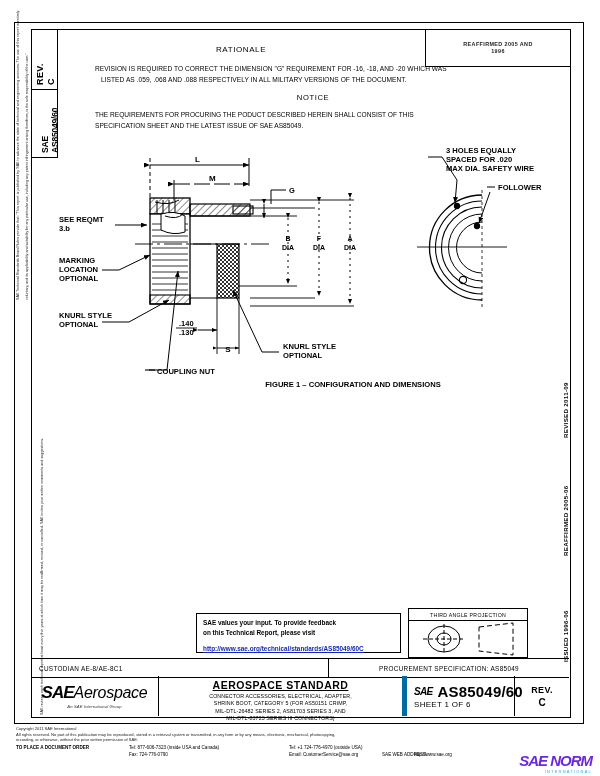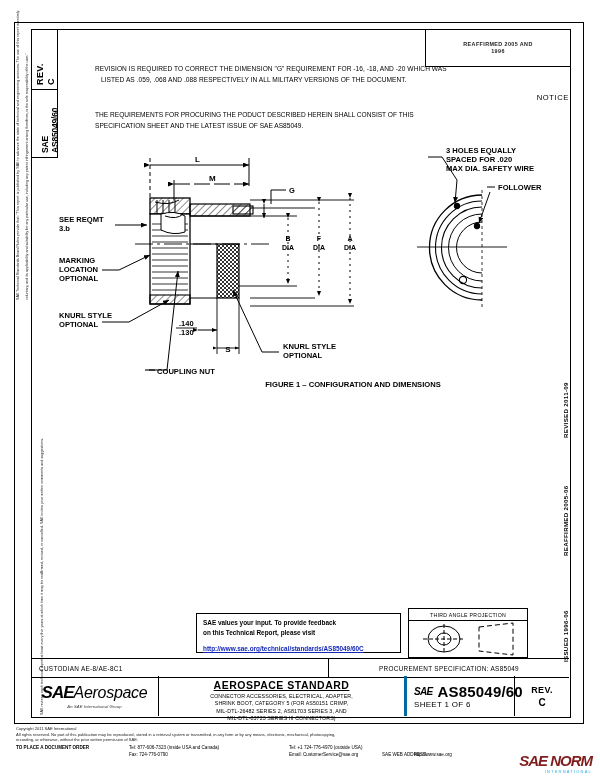--- a/index.html
+++ b/index.html
@@ -27,21 +27,21 @@
 
   
   .rev-stamp{position:absolute;font-size:6.2px;font-weight:bold;letter-spacing:.3px;
       transform:rotate(-90deg);transform-origin:0 0;white-space:nowrap;}
   .stamp-box{position:absolute;left:425px;top:29px;width:144px;height:37px;border-left:1px solid #000;border-bottom:1px solid #000;
       display:flex;flex-direction:column;align-items:center;justify-content:center;}
   .stamp-box div{font-size:5.4px;font-weight:bold;letter-spacing:.4px;color:#222;line-height:7px;}
 
   .rationale-title{position:absolute;left:57px;top:45px;width:368px;text-align:center;font-size:8px;letter-spacing:.6px;}
   .rationale-body{position:absolute;left:95px;top:64px;width:400px;font-size:6.6px;line-height:10.5px;letter-spacing:.05px;}
-  .notice-title{position:absolute;left:57px;top:93px;width:512px;text-align:right;font-size:7.6px;letter-spacing:.6px;}
+  .notice-title{position:absolute;left:57px;top:93px;width:512px;text-align:center;font-size:7.6px;letter-spacing:.6px;}
   .notice-body{position:absolute;left:95px;top:110px;width:400px;font-size:6.6px;line-height:10.5px;}
 
   
   .draw{position:absolute;left:57px;top:140px;width:512px;height:262px;}
   .draw svg{display:block;}
 
   
   .feedback{position:absolute;left:196px;top:613px;width:205px;height:40px;border:1.4px solid #000;
       padding:4px 6px;box-sizing:border-box;}
   .feedback div{font-size:6.4px;font-weight:bold;line-height:9.6px;}
@@ -54,21 +54,21 @@
   .cust-row{position:absolute;left:31px;top:658px;width:538px;height:18px;border-top:1px solid #000;border-bottom:1px solid #000;}
   .cust-row .c1{position:absolute;left:0;top:0;width:298px;height:100%;border-right:1px solid #000;
       display:flex;align-items:center;padding-left:8px;box-sizing:border-box;font-size:6.4px;letter-spacing:.3px;}
   .cust-row .c2{position:absolute;left:298px;top:0;width:240px;height:100%;
       display:flex;align-items:center;justify-content:center;font-size:6.4px;letter-spacing:.3px;}
 
   .title-row{position:absolute;left:31px;top:676px;width:444px;height:40px;}
   .tb{position:absolute;top:0;height:40px;box-sizing:border-box;}
   .tb-logo{left:0;width:128px;border-right:1px solid #000;display:flex;flex-direction:column;
       align-items:center;justify-content:center;}
-  .tb-mid{left:128px;width:248px;border-right:3px solid #0369a1;padding-top:3px;box-sizing:border-box;text-align:center;}
+  .tb-mid{left:128px;width:248px;border-right:5px solid #0369a1;padding-top:3px;box-sizing:border-box;text-align:center;}
   .tb-num{left:376px;width:108px;border-right:1px solid #000;display:flex;flex-direction:column;
       justify-content:center;padding-left:7px;box-sizing:border-box;}
   .tb-rev{left:484px;width:54px;display:flex;flex-direction:column;align-items:center;justify-content:center;}
 
   .as-title{font-size:10.5px;font-weight:bold;letter-spacing:.5px;text-decoration:underline;}
   .as-desc{font-size:5.3px;line-height:7.4px;letter-spacing:.1px;margin-top:2px;}
 
   .sae-word{font-family:"Liberation Sans",sans-serif;font-weight:bold;font-size:17px;font-style:italic;letter-spacing:-1px;}
   .aero-word{font-size:16px;font-style:italic;letter-spacing:-.3px;}
   .sae-sub{font-size:4.2px;font-style:italic;color:#333;margin-top:1px;letter-spacing:.1px;}
@@ -84,21 +84,21 @@
   .cpy{font-size:4.1px;line-height:5.6px;color:#222;}
   .order-grid{position:relative;margin-top:1px;font-size:4.6px;line-height:7px;}
   .og-a{position:absolute;left:0;top:0;font-weight:bold;}
   .og-b{position:absolute;left:113px;top:0;}
   .og-c{position:absolute;left:113px;top:7px;}
   .og-d{position:absolute;left:273px;top:0;}
   .og-e{position:absolute;left:273px;top:7px;}
   .og-f{position:absolute;left:366px;top:7px;}
 
   .wm{position:absolute;right:8px;bottom:2px;text-align:right;}
-  .wm .wm1{font-size:15px;font-weight:bold;font-style:italic;color:#7f1d1d;letter-spacing:-1px;}
+  .wm .wm1{font-size:15px;font-weight:bold;font-style:italic;color:#6d28d9;letter-spacing:-1px;}
   .wm .wm2{font-size:4px;color:#2aace2;letter-spacing:1.2px;}
 </style>
 </head>
 <body>
 
 <div class="page">
 
   <div class="frame"></div>
   <div class="inner-frame"></div>
 
@@ -116,20 +116,21 @@
 
   <div class="rev-stamp" style="left:562px;top:438px;">REVISED 2011-09</div>
   <div class="rev-stamp" style="left:562px;top:556px;">REAFFIRMED 2005-06</div>
   <div class="rev-stamp" style="left:562px;top:662px;">ISSUED 1996-06</div>
 
   <div class="stamp-box">
     <div>REAFFIRMED  2005 AND</div>
     <div>1996</div>
   </div>
 
+  <div class="rationale-title">RATIONALE</div>
   <div class="rationale-body">
     <div>REVISION IS REQUIRED TO CORRECT THE DIMENSION "G" REQUIREMENT FOR -16, -18, AND -20 WHICH WAS</div>
     <div style="padding-left:6px">LISTED AS .059, .068 AND .088 RESPECTIVELY IN ALL MILITARY VERSIONS OF THE DOCUMENT.</div>
   </div>
 
   <div class="notice-title">NOTICE</div>
   <div class="notice-body">
     <div>THE REQUIREMENTS FOR PROCURING THE PODUCT DESCRIBED HEREIN SHALL CONSIST OF THIS</div>
     <div>SPECIFICATION SHEET AND THE LATEST ISSUE OF SAE AS85049.</div>
   </div>

